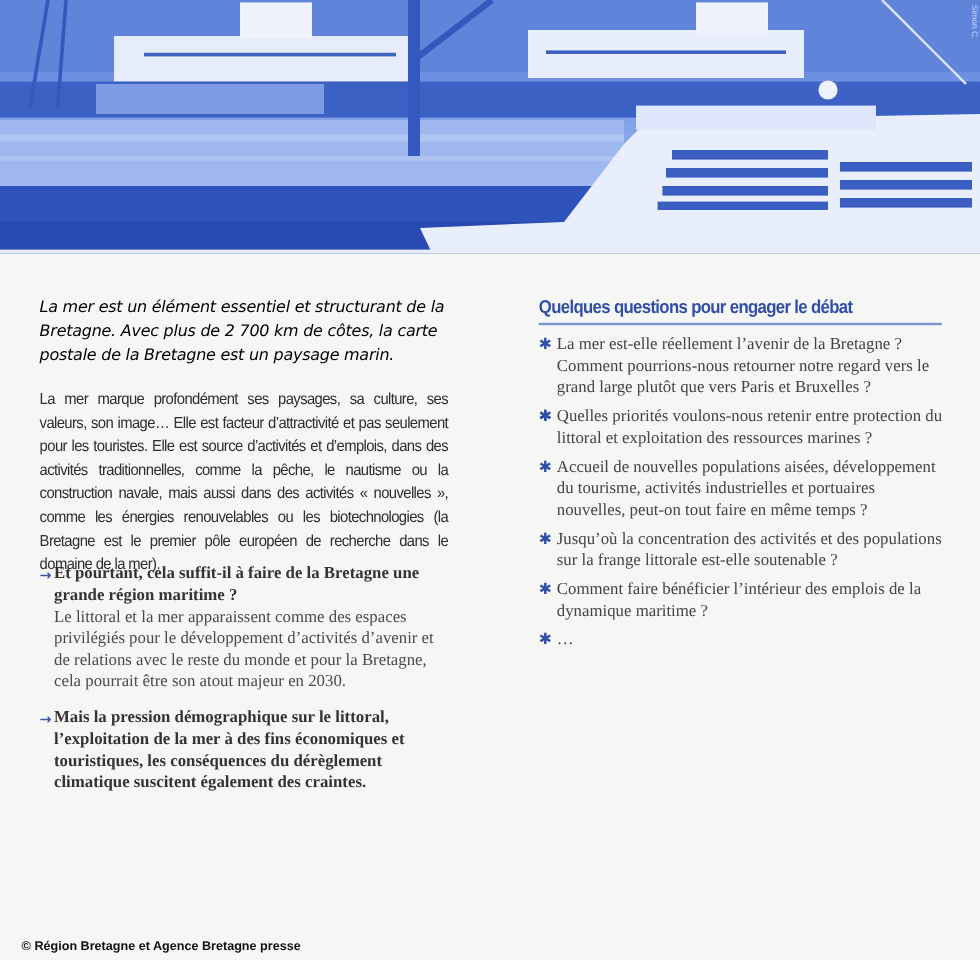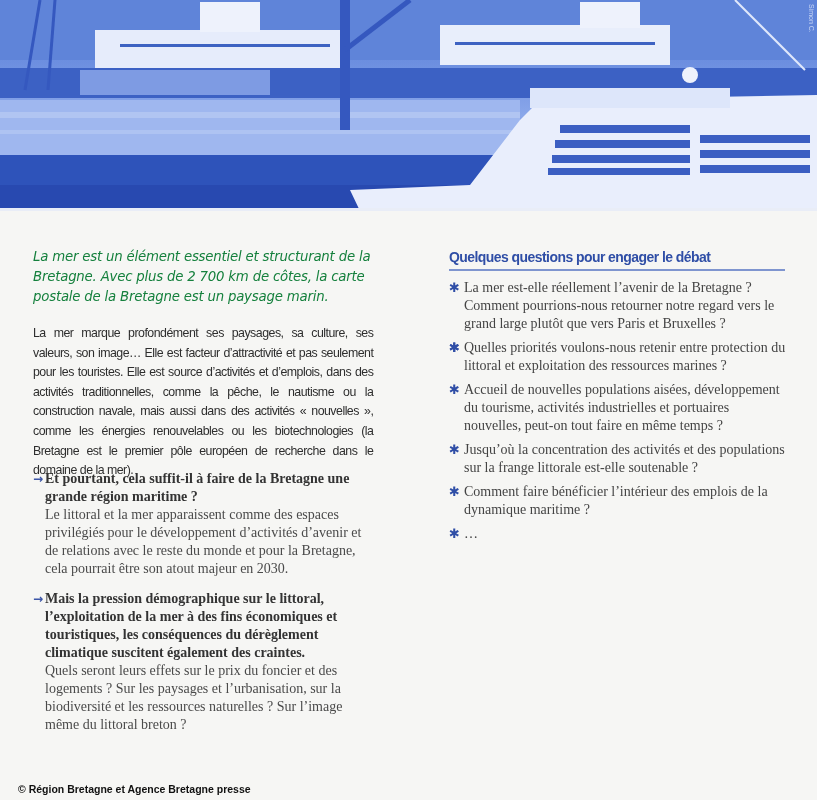--- a/index.html
+++ b/index.html
@@ -18,21 +18,21 @@
   .hero svg { position: absolute; left: 0; top: 0; }
   .hero-credit {
     position: absolute; right: 2px; top: 4px;
     writing-mode: vertical-rl; font-size: 7px; color: #dfe7fb;
     font-family: "Liberation Sans", sans-serif; opacity: 0.8;
   }
 
   .intro {
     position: absolute; left: 33px; top: 247px; width: 340px;
     font-family: "DejaVu Sans", sans-serif; font-style: italic;
-    color: #15803d; font-size: 13.3px; line-height: 20px;
+    color: #000000; font-size: 13.3px; line-height: 20px;
     letter-spacing: -0.2px;
   }
   .body-para {
     position: absolute; left: 33px; top: 323px; width: 340px;
     font-family: "Liberation Sans", sans-serif;
     font-size: 13.3px; line-height: 19.6px; color: #2e2e2e;
     letter-spacing: -0.55px; transform: scaleX(0.93); transform-origin: left top;
     width: 366px; text-align: justify;
   }
   .block { position: absolute; left: 33px; width: 345px; }
@@ -129,21 +129,20 @@
     <span>Et pourtant, cela suffit-il à faire de la Bretagne une grande région maritime ?</span>
   </div>
   <div class="a">Le littoral et la mer apparaissent comme des espaces privilégiés pour le développement d’activités d’avenir et de relations avec le reste du monde et pour la Bretagne, cela pourrait être son atout majeur en 2030.</div>
 </div>
 
 <div class="block b2">
   <div class="q">
     <span class="arrow">→</span>
     <span>Mais la pression démographique sur le littoral, l’exploitation de la mer à des fins économiques et touristiques, les conséquences du dérèglement climatique suscitent également des craintes.</span>
   </div>
-  <div class="a">Quels seront leurs effets sur le prix du foncier et des logements ? Sur les paysages et l’urbanisation, sur la biodiversité et les ressources naturelles ? Sur l’image même du littoral breton ?</div>
 </div>
 
 <div class="questions">
   <h2>Quelques questions pour engager le débat</h2>
   <div class="rule"></div>
   <ul>
     <li><span class="star">✱</span><span>La mer est-elle réellement l’avenir de la Bretagne ? Comment pourrions-nous retourner notre regard vers le grand large plutôt que vers Paris et Bruxelles ?</span></li>
     <li><span class="star">✱</span></li>
     <li><span class="star">✱</span><span>Quelles priorités voulons-nous retenir entre protection du littoral et exploitation des ressources marines ?</span></li>
     <li><span class="star">✱</span><span>Accueil de nouvelles populations aisées, développement du tourisme, activités industrielles et portuaires nouvelles, peut-on tout faire en même temps ?</span></li>

